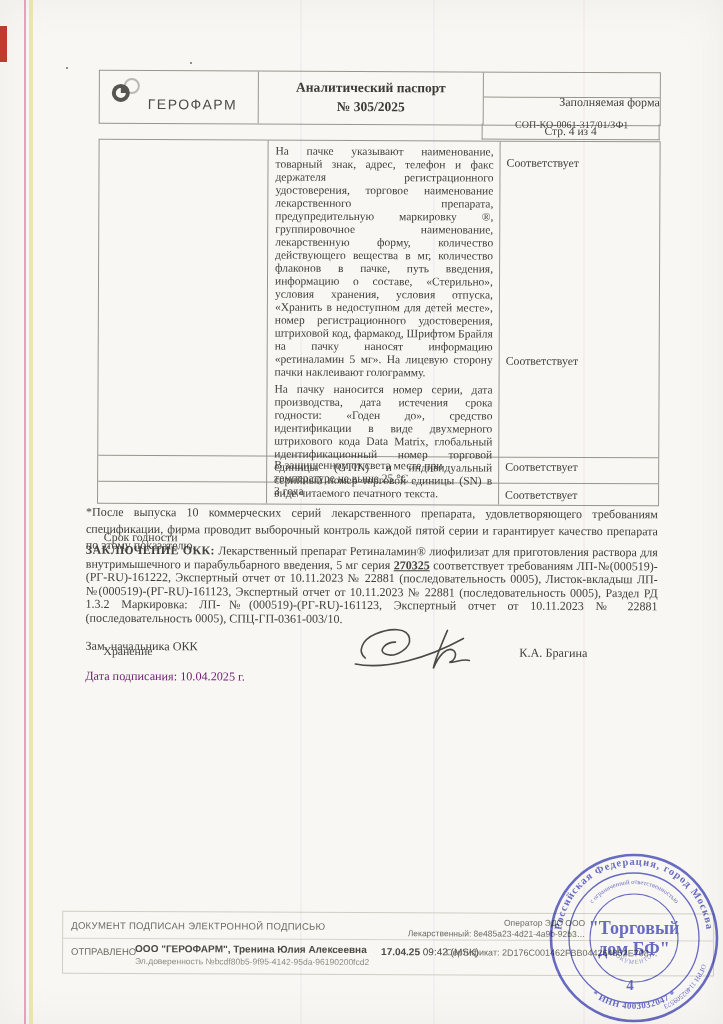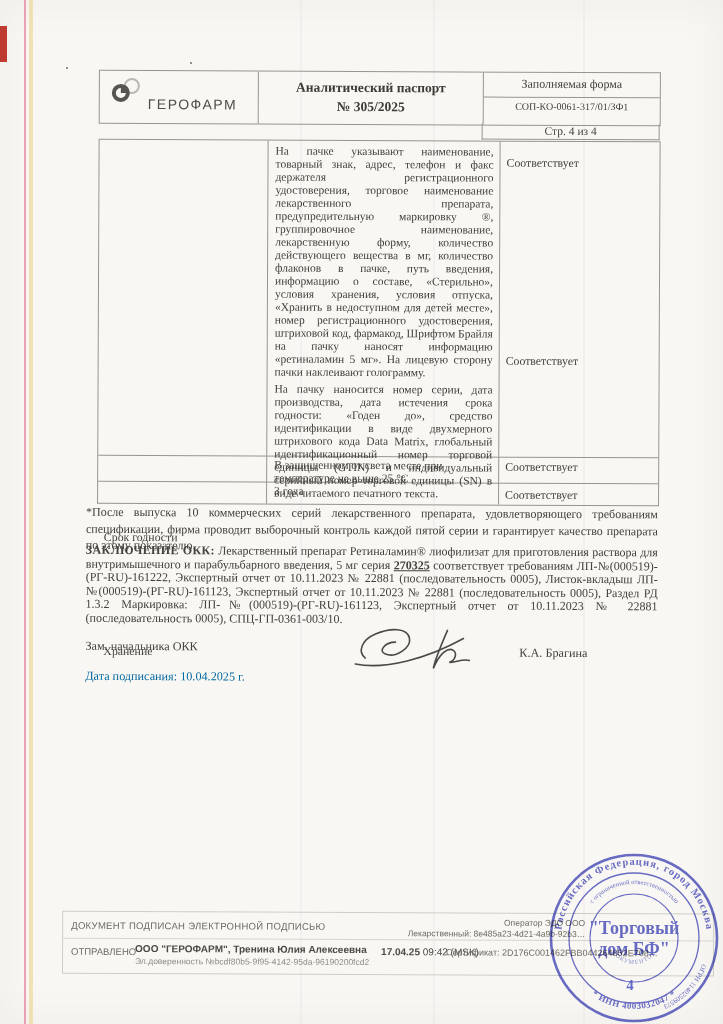--- a/index.html
+++ b/index.html
@@ -19,21 +19,21 @@
   .hdr{position:absolute;left:97px;top:71px;width:560px;height:52px;border:1px solid #97968e;}
   .hdr .v1{position:absolute;left:158px;top:0;bottom:0;width:1px;background:#97968e;}
   .hdr .v2{position:absolute;left:383px;top:0;bottom:0;width:1px;background:#97968e;}
   .hdr-right-split{position:absolute;left:384px;top:24px;width:176px;height:1px;background:#97968e;}
   .logo-wrap{position:absolute;left:8px;top:4px;width:150px;height:44px;}
   .logo-text{position:absolute;left:40px;top:21px;font-family:"Liberation Sans",sans-serif;
              font-size:14px;letter-spacing:1.5px;color:#4d4c48;font-weight:500;}
   .hdr-title{position:absolute;left:159px;top:6px;width:224px;text-align:center;font-weight:bold;
              font-size:13.5px;line-height:19px;color:#3c3b35;}
   .hdr-form{position:absolute;left:384px;top:0;width:176px;text-align:center;font-size:12px;color:#45443e;}
-  .hdr-form .l1{display:block;padding-top:4px;}
+  .hdr-form .l1{display:block;padding-top:22px;text-align:right;}
   .hdr-form .l2{display:block;padding-top:9px;font-size:10px;}
   .hdr-page{position:absolute;left:480px;top:123px;width:176px;height:15px;border:1px solid #97968e;border-top:none;
             font-size:11.5px;color:#45443e;text-align:center;line-height:15px;}
 
   
   .tbl{position:absolute;left:97px;top:140px;width:560px;height:363px;border:1px solid #97968e;}
   .tbl .v1{position:absolute;left:168px;top:0;bottom:0;width:1px;background:#97968e;}
   .tbl .v2{position:absolute;left:400px;top:0;bottom:0;width:1px;background:#97968e;}
   .tbl .h1{position:absolute;left:0;right:0;top:315px;height:1px;background:#97968e;}
   .tbl .h2{position:absolute;left:0;right:0;top:341px;height:1px;background:#97968e;}
@@ -50,21 +50,21 @@
   
   .footnote{position:absolute;left:86px;top:505px;width:572px;font-size:12px;line-height:16.5px;
             text-align:justify;color:#43423c;}
   .conclusion{position:absolute;left:86px;top:545px;width:572px;font-size:12px;line-height:13.6px;
               text-align:justify;color:#43423c;}
   .conclusion .clabel{font-weight:bold;letter-spacing:0.4px;}
   .series{font-weight:bold;text-decoration:underline;}
 
   
   .sig-role{position:absolute;left:86px;top:640px;font-size:12.2px;color:#43423c;}
-  .sig-date{position:absolute;left:86px;top:670px;font-size:12.2px;color:#0369a1;}
+  .sig-date{position:absolute;left:86px;top:670px;font-size:12.2px;color:#701a75;}
   .sig-name{position:absolute;left:520px;top:645px;font-size:12.2px;color:#43423c;}
   .sig-svg{position:absolute;left:352px;top:618px;}
 
   
   .esign{position:absolute;left:64px;top:912px;width:650px;height:61px;border:1px solid #cfcec6;
          font-family:"Liberation Sans",sans-serif;color:#6b6a62;}
   .esign .divider{position:absolute;left:0;right:0;top:26px;height:1px;background:#d6d5cd;}
   .esign .title{position:absolute;left:8px;top:8px;font-size:9.5px;letter-spacing:0.3px;}
   .esign .op{position:absolute;right:128px;top:4px;font-size:8.5px;}
   .esign .ident{position:absolute;right:128px;top:15px;font-size:8.5px;}

